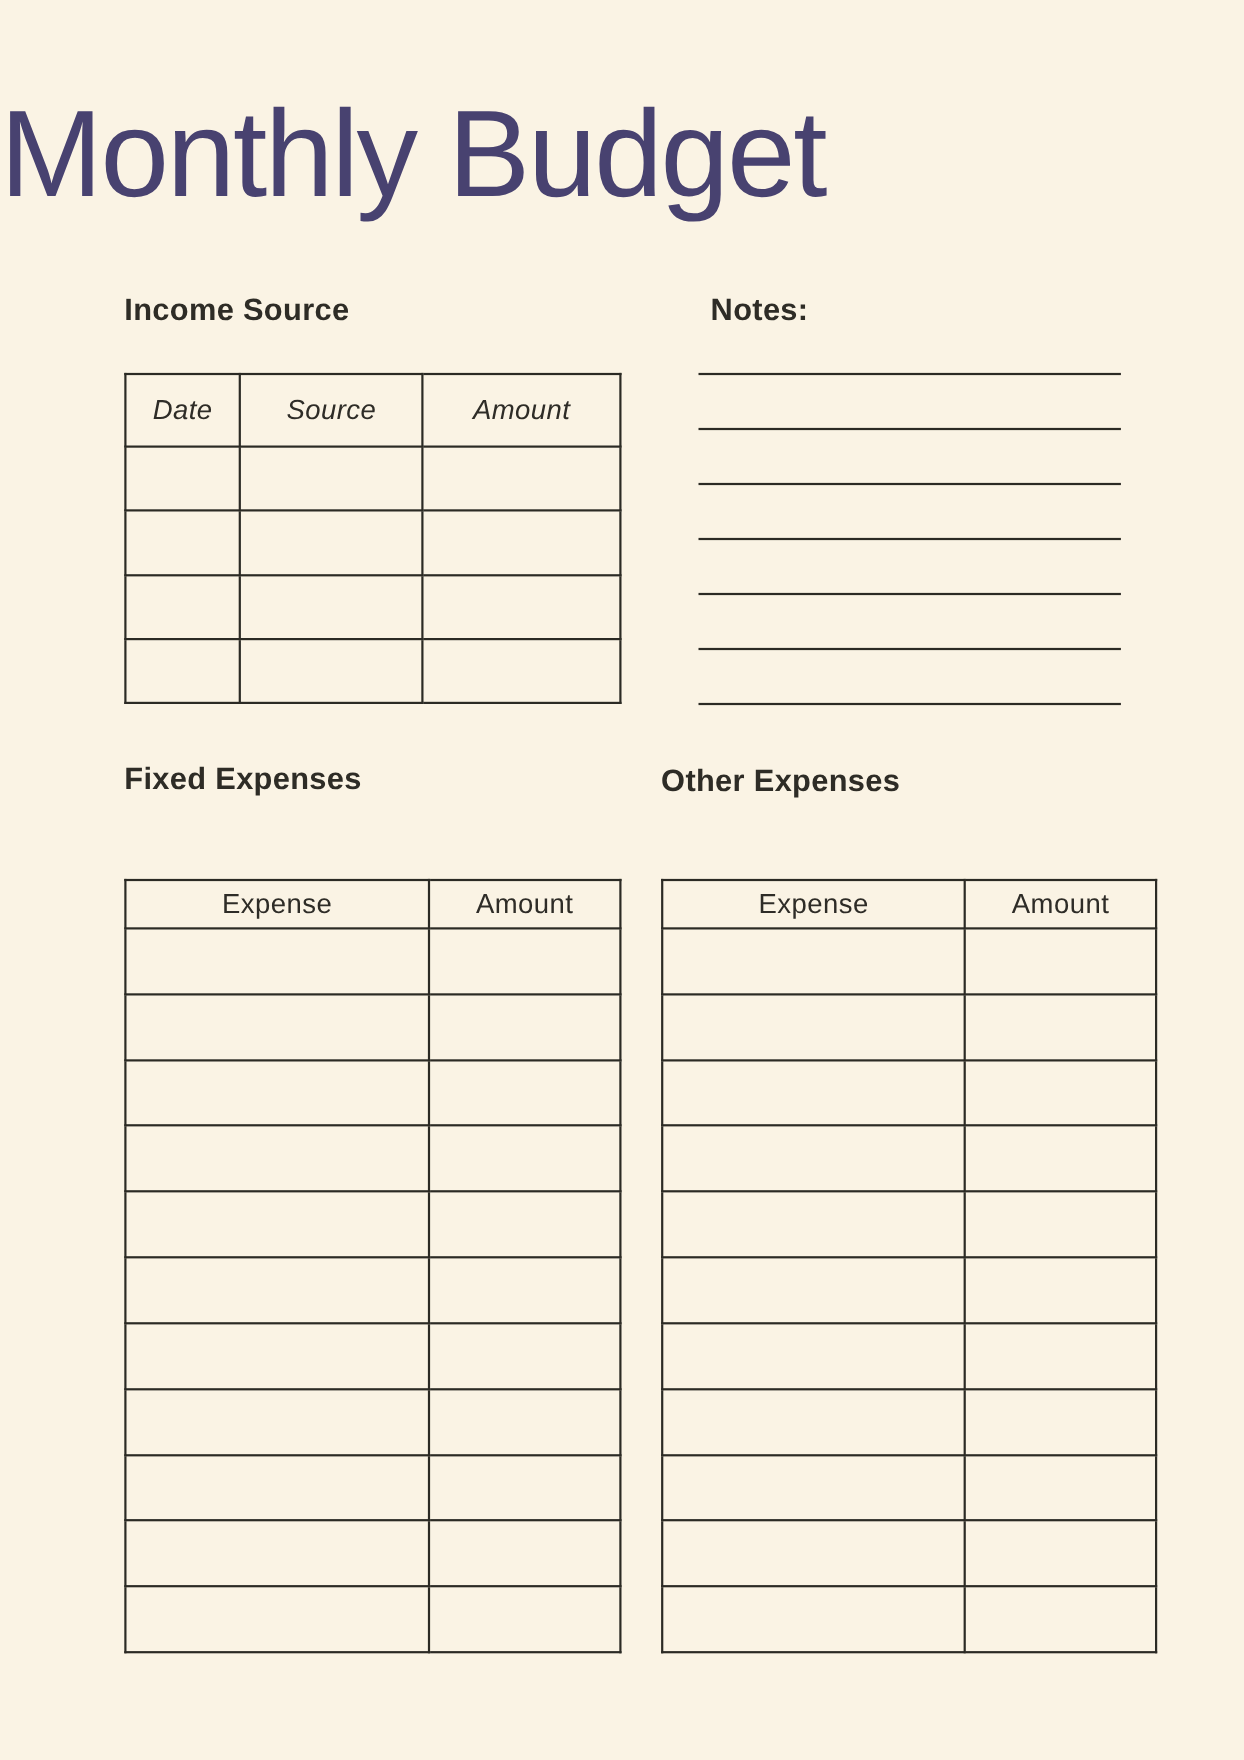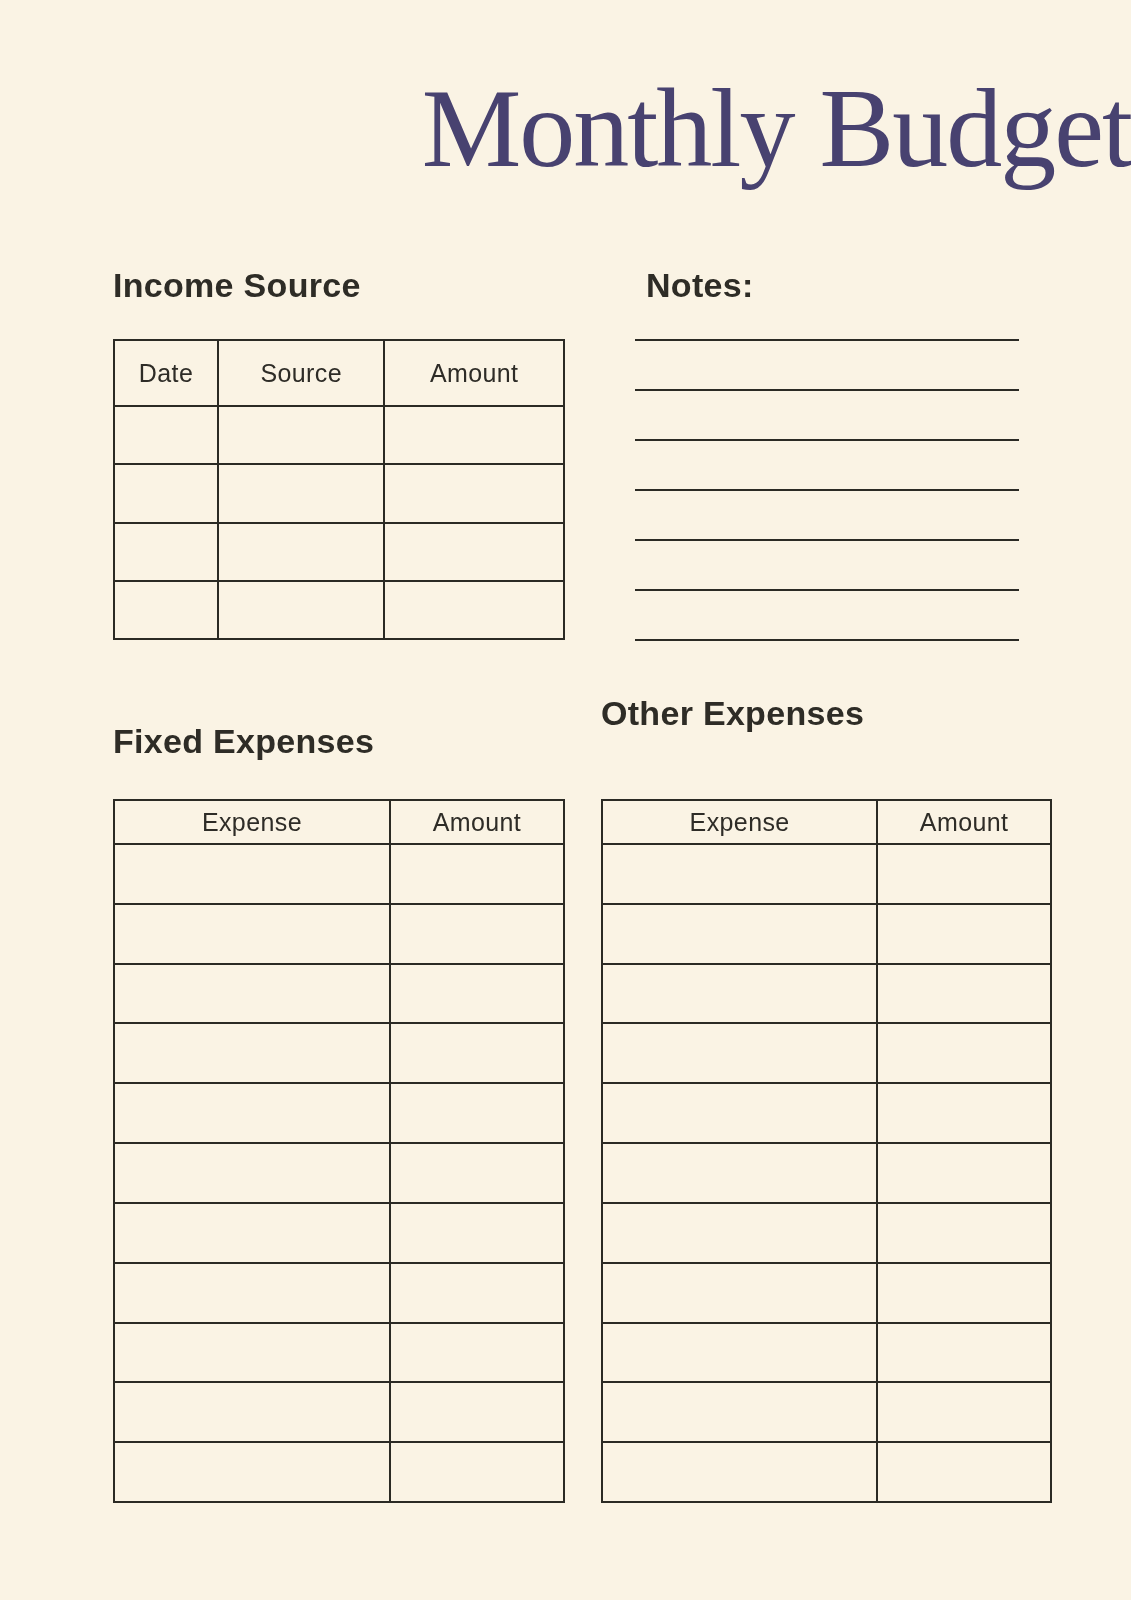--- a/index.html
+++ b/index.html
@@ -9,44 +9,44 @@
     position: relative;
     background: #FAF3E4;
     font-family: "Liberation Sans", sans-serif;
     color: #2E2C27;
     overflow: hidden;
   }
   .page { position: absolute; inset: 0; }
 
   .page-title {
     position: absolute;
-    top: 64px;
+    top: 76px;
     left: 0;
     width: 100%;
-    text-align: right;
-    font-family: Liberation Serif, serif;
+    text-align: left;
+    font-family: Liberation Sans, sans-serif;
     font-weight: 400;
     font-size: 112px;
     line-height: 1.15;
     letter-spacing: -2px;
     color: #484270;
     white-space: nowrap;
   }
 
   .section-heading {
     position: absolute;
-    font-size: 34px;
+    font-size: 28px;
     font-weight: 600;
     letter-spacing: 0.3px;
     color: #2E2C26;
     white-space: nowrap;
   }
   #income-heading { left: 113px; top: 266px; }
   #notes-heading  { left: 646px; top: 266px; }
-  #fixed-heading  { left: 113px; top: 722px; }
+  #fixed-heading  { left: 113px; top: 692px; }
   #other-heading  { left: 601px; top: 694px; }
 
   .table-wrap { position: absolute; }
   #income-table-wrap { left: 113px; top: 339px; width: 452px; height: 301px; }
   #fixed-table-wrap  { left: 113px; top: 799px; width: 452px; height: 704px; }
   #other-table-wrap  { left: 601px; top: 799px; width: 451px; height: 704px; }
 
   table {
     border-collapse: collapse;
     table-layout: fixed;
@@ -63,21 +63,21 @@
     letter-spacing: 0.4px;
     color: #2E2C27;
     text-align: center;
     vertical-align: middle;
   }
   td {
     font-size: 22px;
     text-align: center;
     vertical-align: middle;
   }
-  #income-table thead tr { height: 66px; }
+  #income-table thead tr { height: 66px; font-style: italic; }
   #fixed-table  thead tr, #other-table thead tr { height: 44px; }
 
   #income-table th:nth-child(1) { width: 23%; }
   #income-table th:nth-child(2) { width: 37%; }
   #income-table th:nth-child(3) { width: 40%; }
   #fixed-table th:nth-child(1), #other-table th:nth-child(1) { width: 61.4%; }
   #fixed-table th:nth-child(2), #other-table th:nth-child(2) { width: 38.6%; }
 
   .notes-lines {
     position: absolute;

